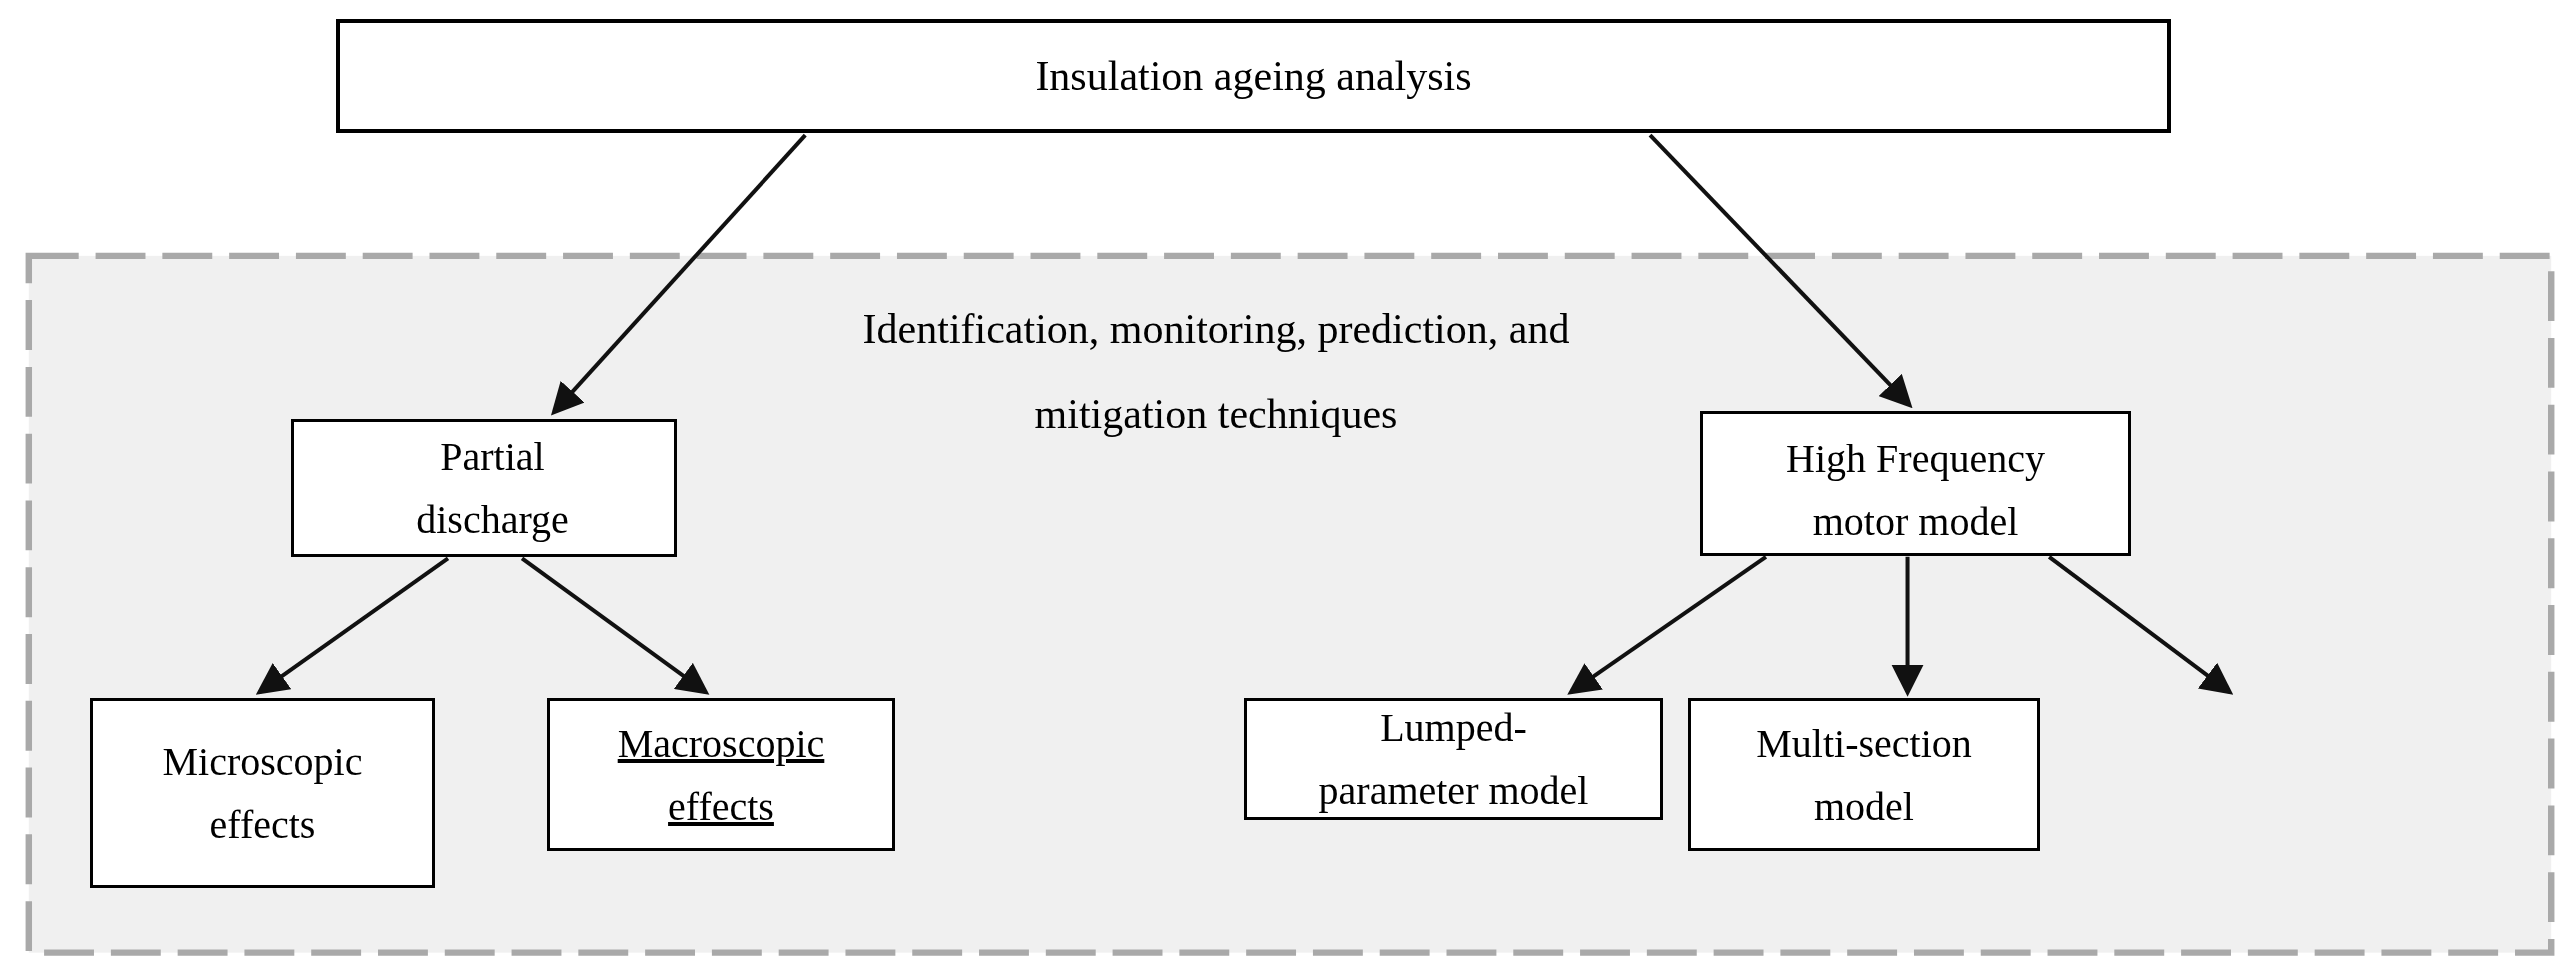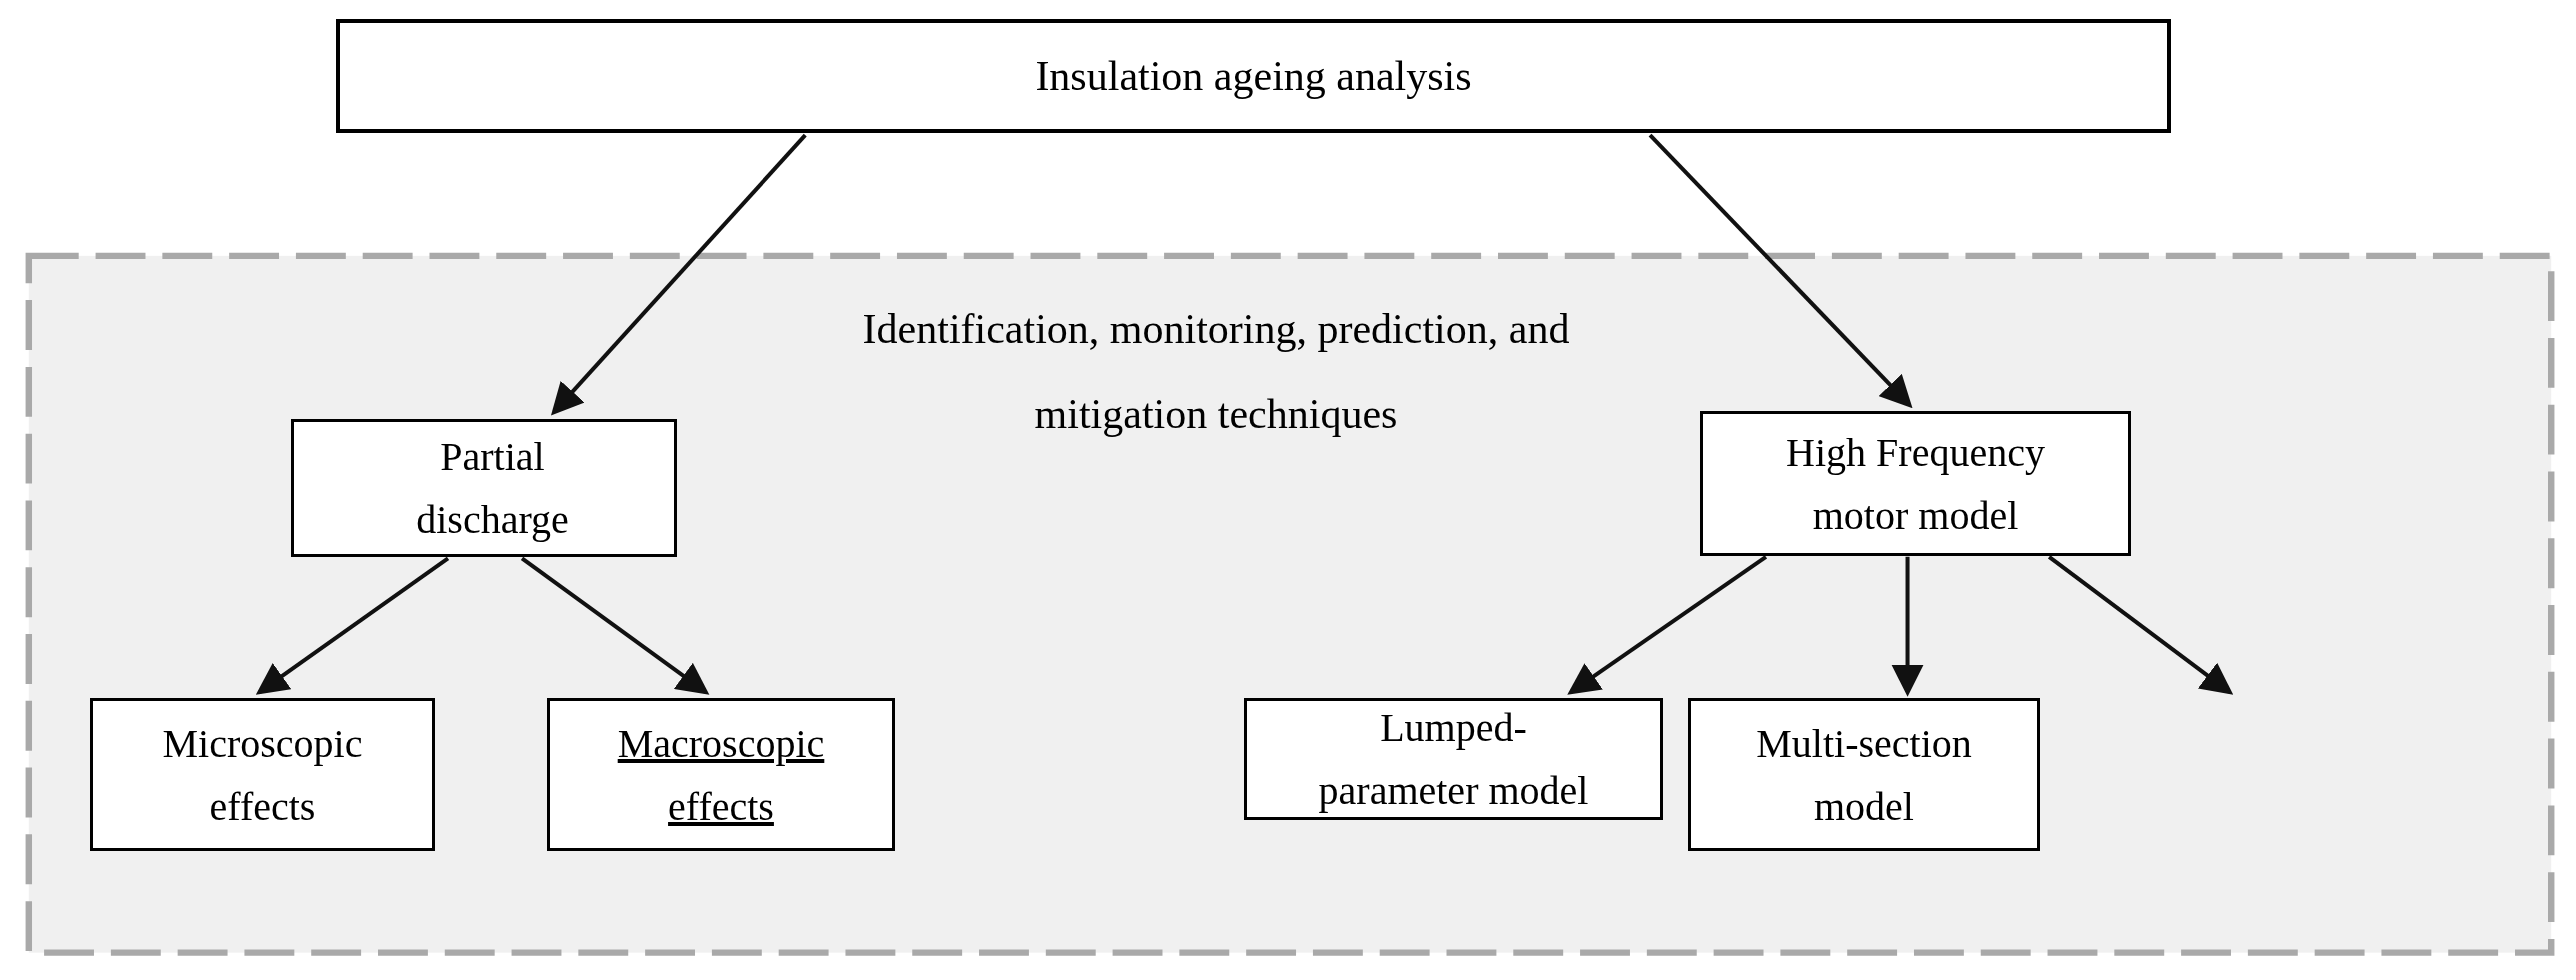--- a/index.html
+++ b/index.html
@@ -68,22 +68,22 @@
     width: 982px;
     text-align: center;
     font-size: 42px;
     line-height: 85px;
     white-space: pre-line;
     z-index: 2;
   }
   
   #n-title        { left: 336px;  top: 18.5px;  width: 1835px; height: 114px; }
   #n-partial      { left: 291px;  top: 419px; width: 386px;  height: 138px; padding-left: 17px; }
-  #n-hf           { left: 1700px; top: 411px; width: 431px;  height: 145px; }
-  #n-micro        { left: 90px;  top: 698px; width: 345px;  height: 153px; }
+  #n-hf           { left: 1700px; top: 411px; width: 431px;  height: 145px; align-items: flex-end; }
+  #n-micro        { left: 90px;  top: 698px; width: 345px;  height: 190px; }
   #n-macro        { left: 547px;  top: 698px; width: 348px;  height: 153px; text-decoration: underline; }
   #n-lumped       { left: 1244px; top: 698px; width: 419px;  height: 122px; }
   #n-multi        { left: 1688px; top: 698px; width: 352px;  height: 153px; }
   #n-transmission { left: 2099px; top: 696px; width: 348px;  height: 155px; }
 </style>
 </head>
 <body>
 
 <div class="canvas">
 

